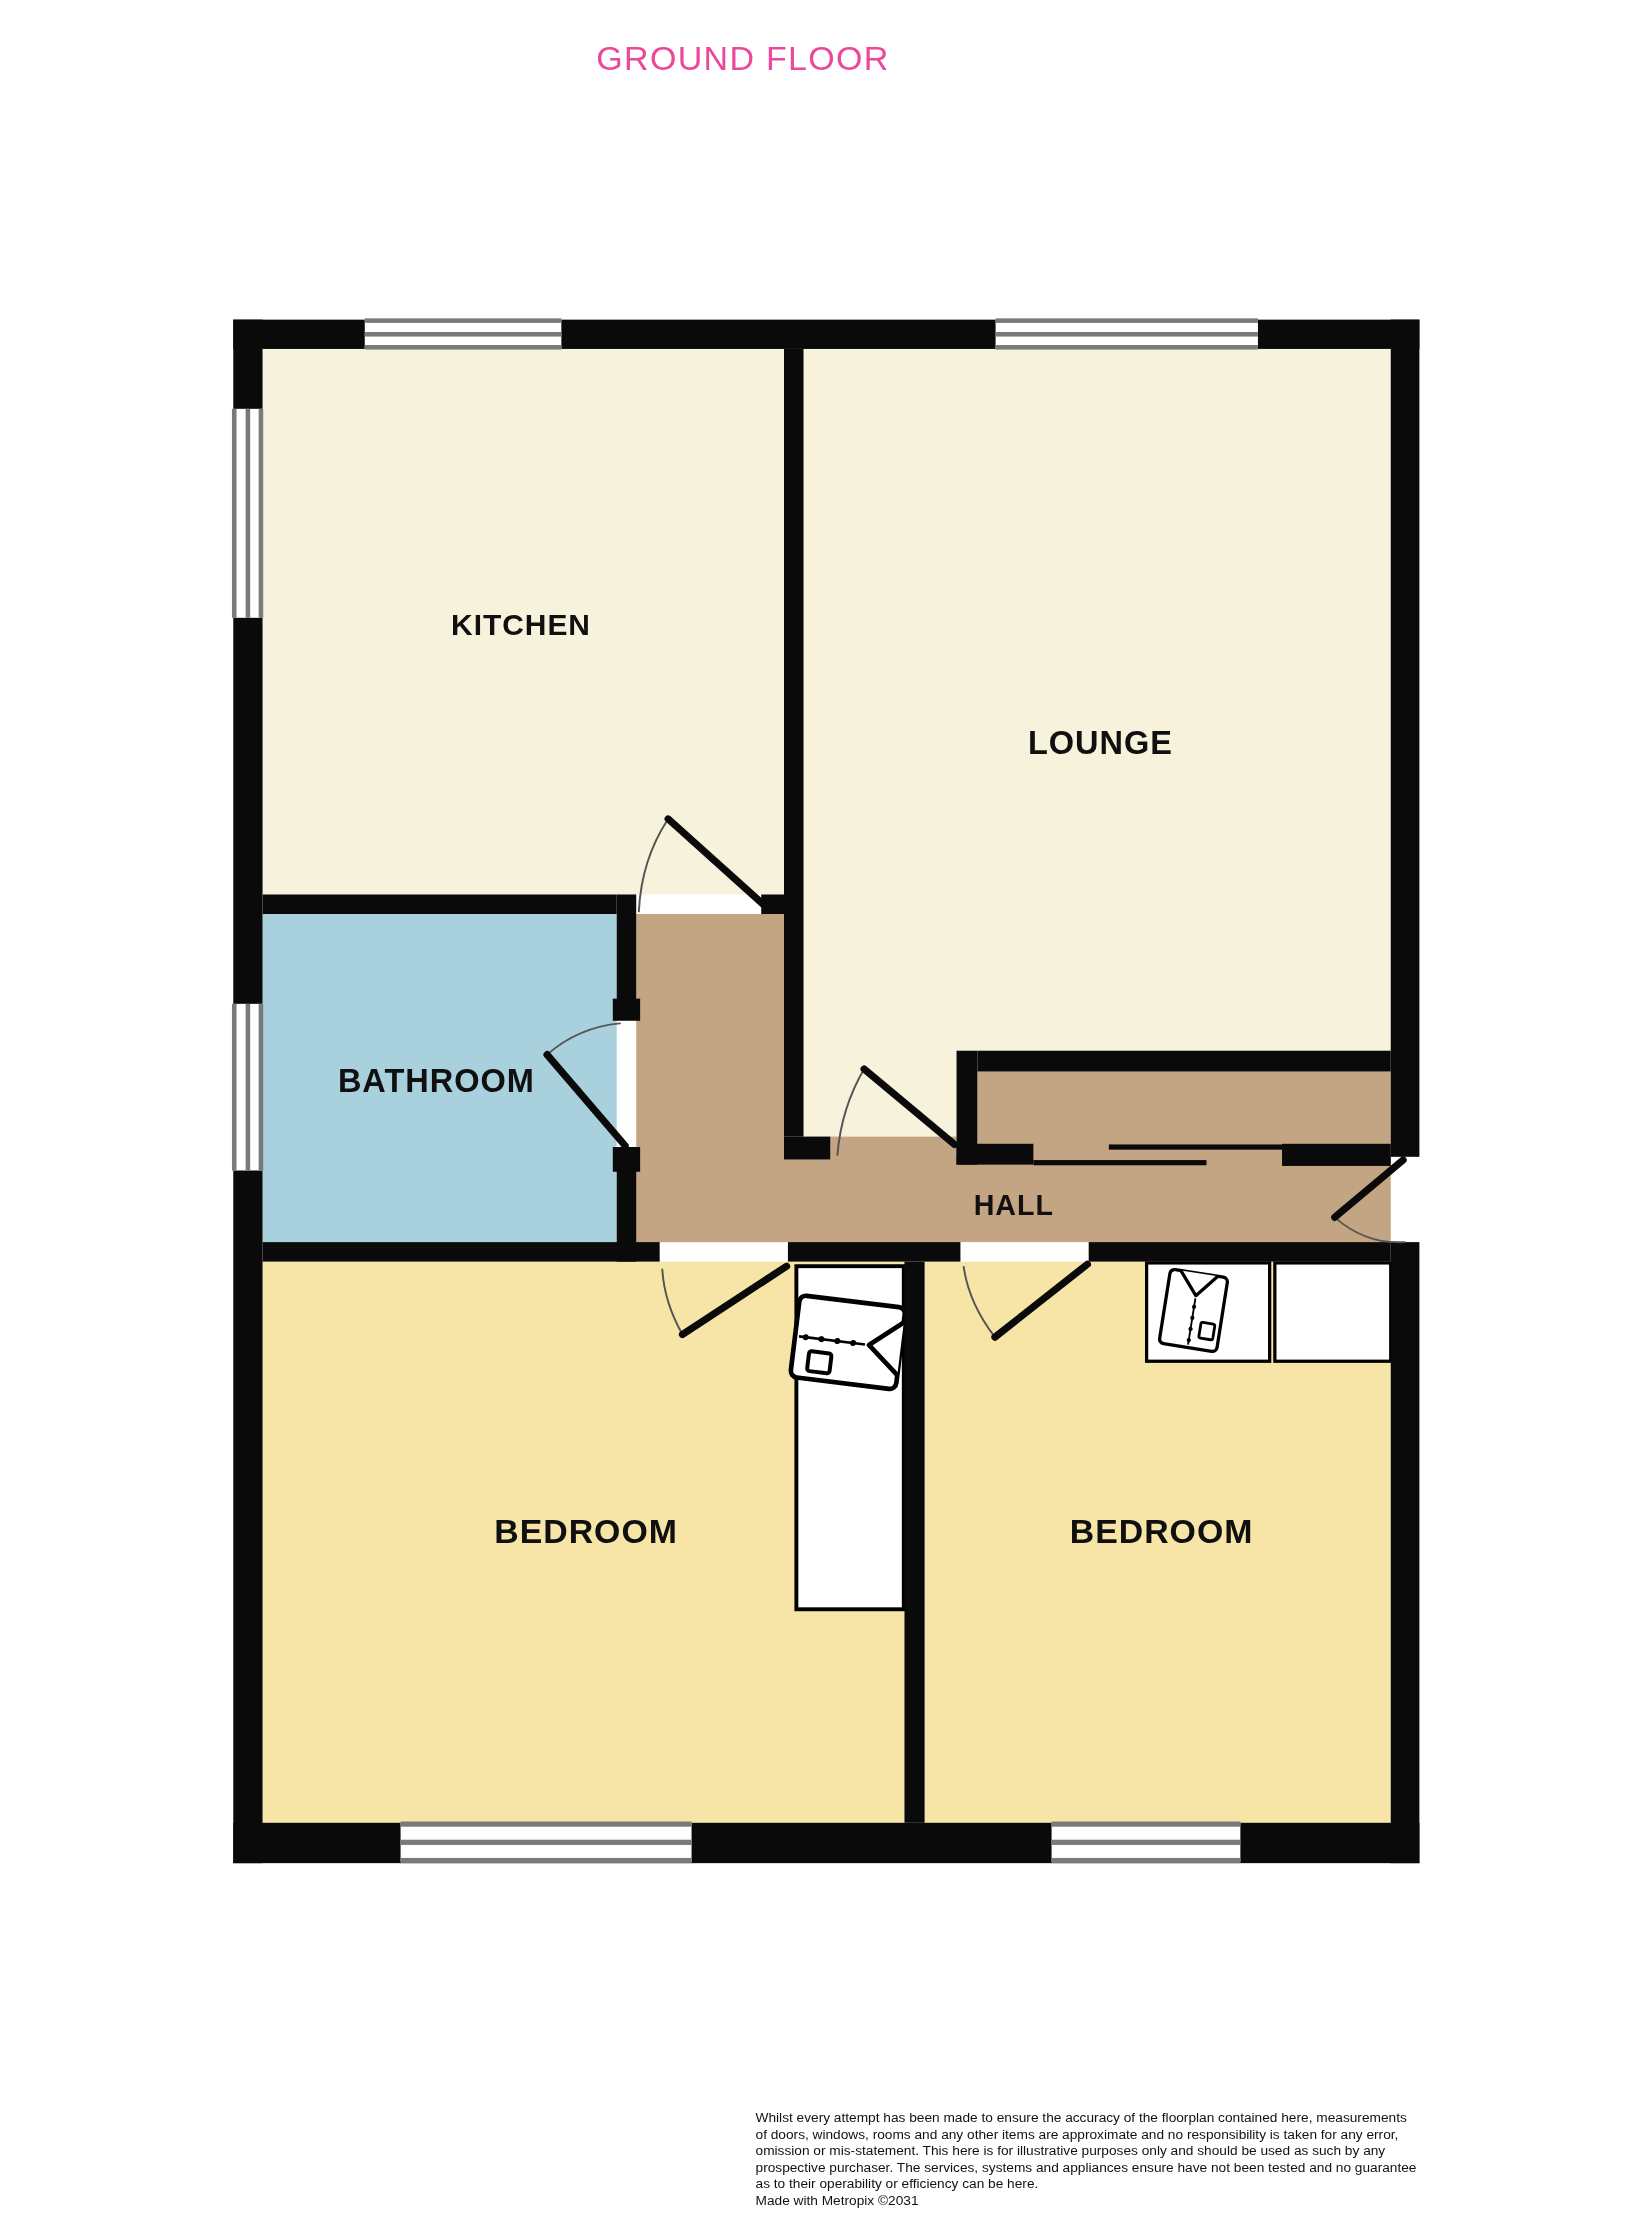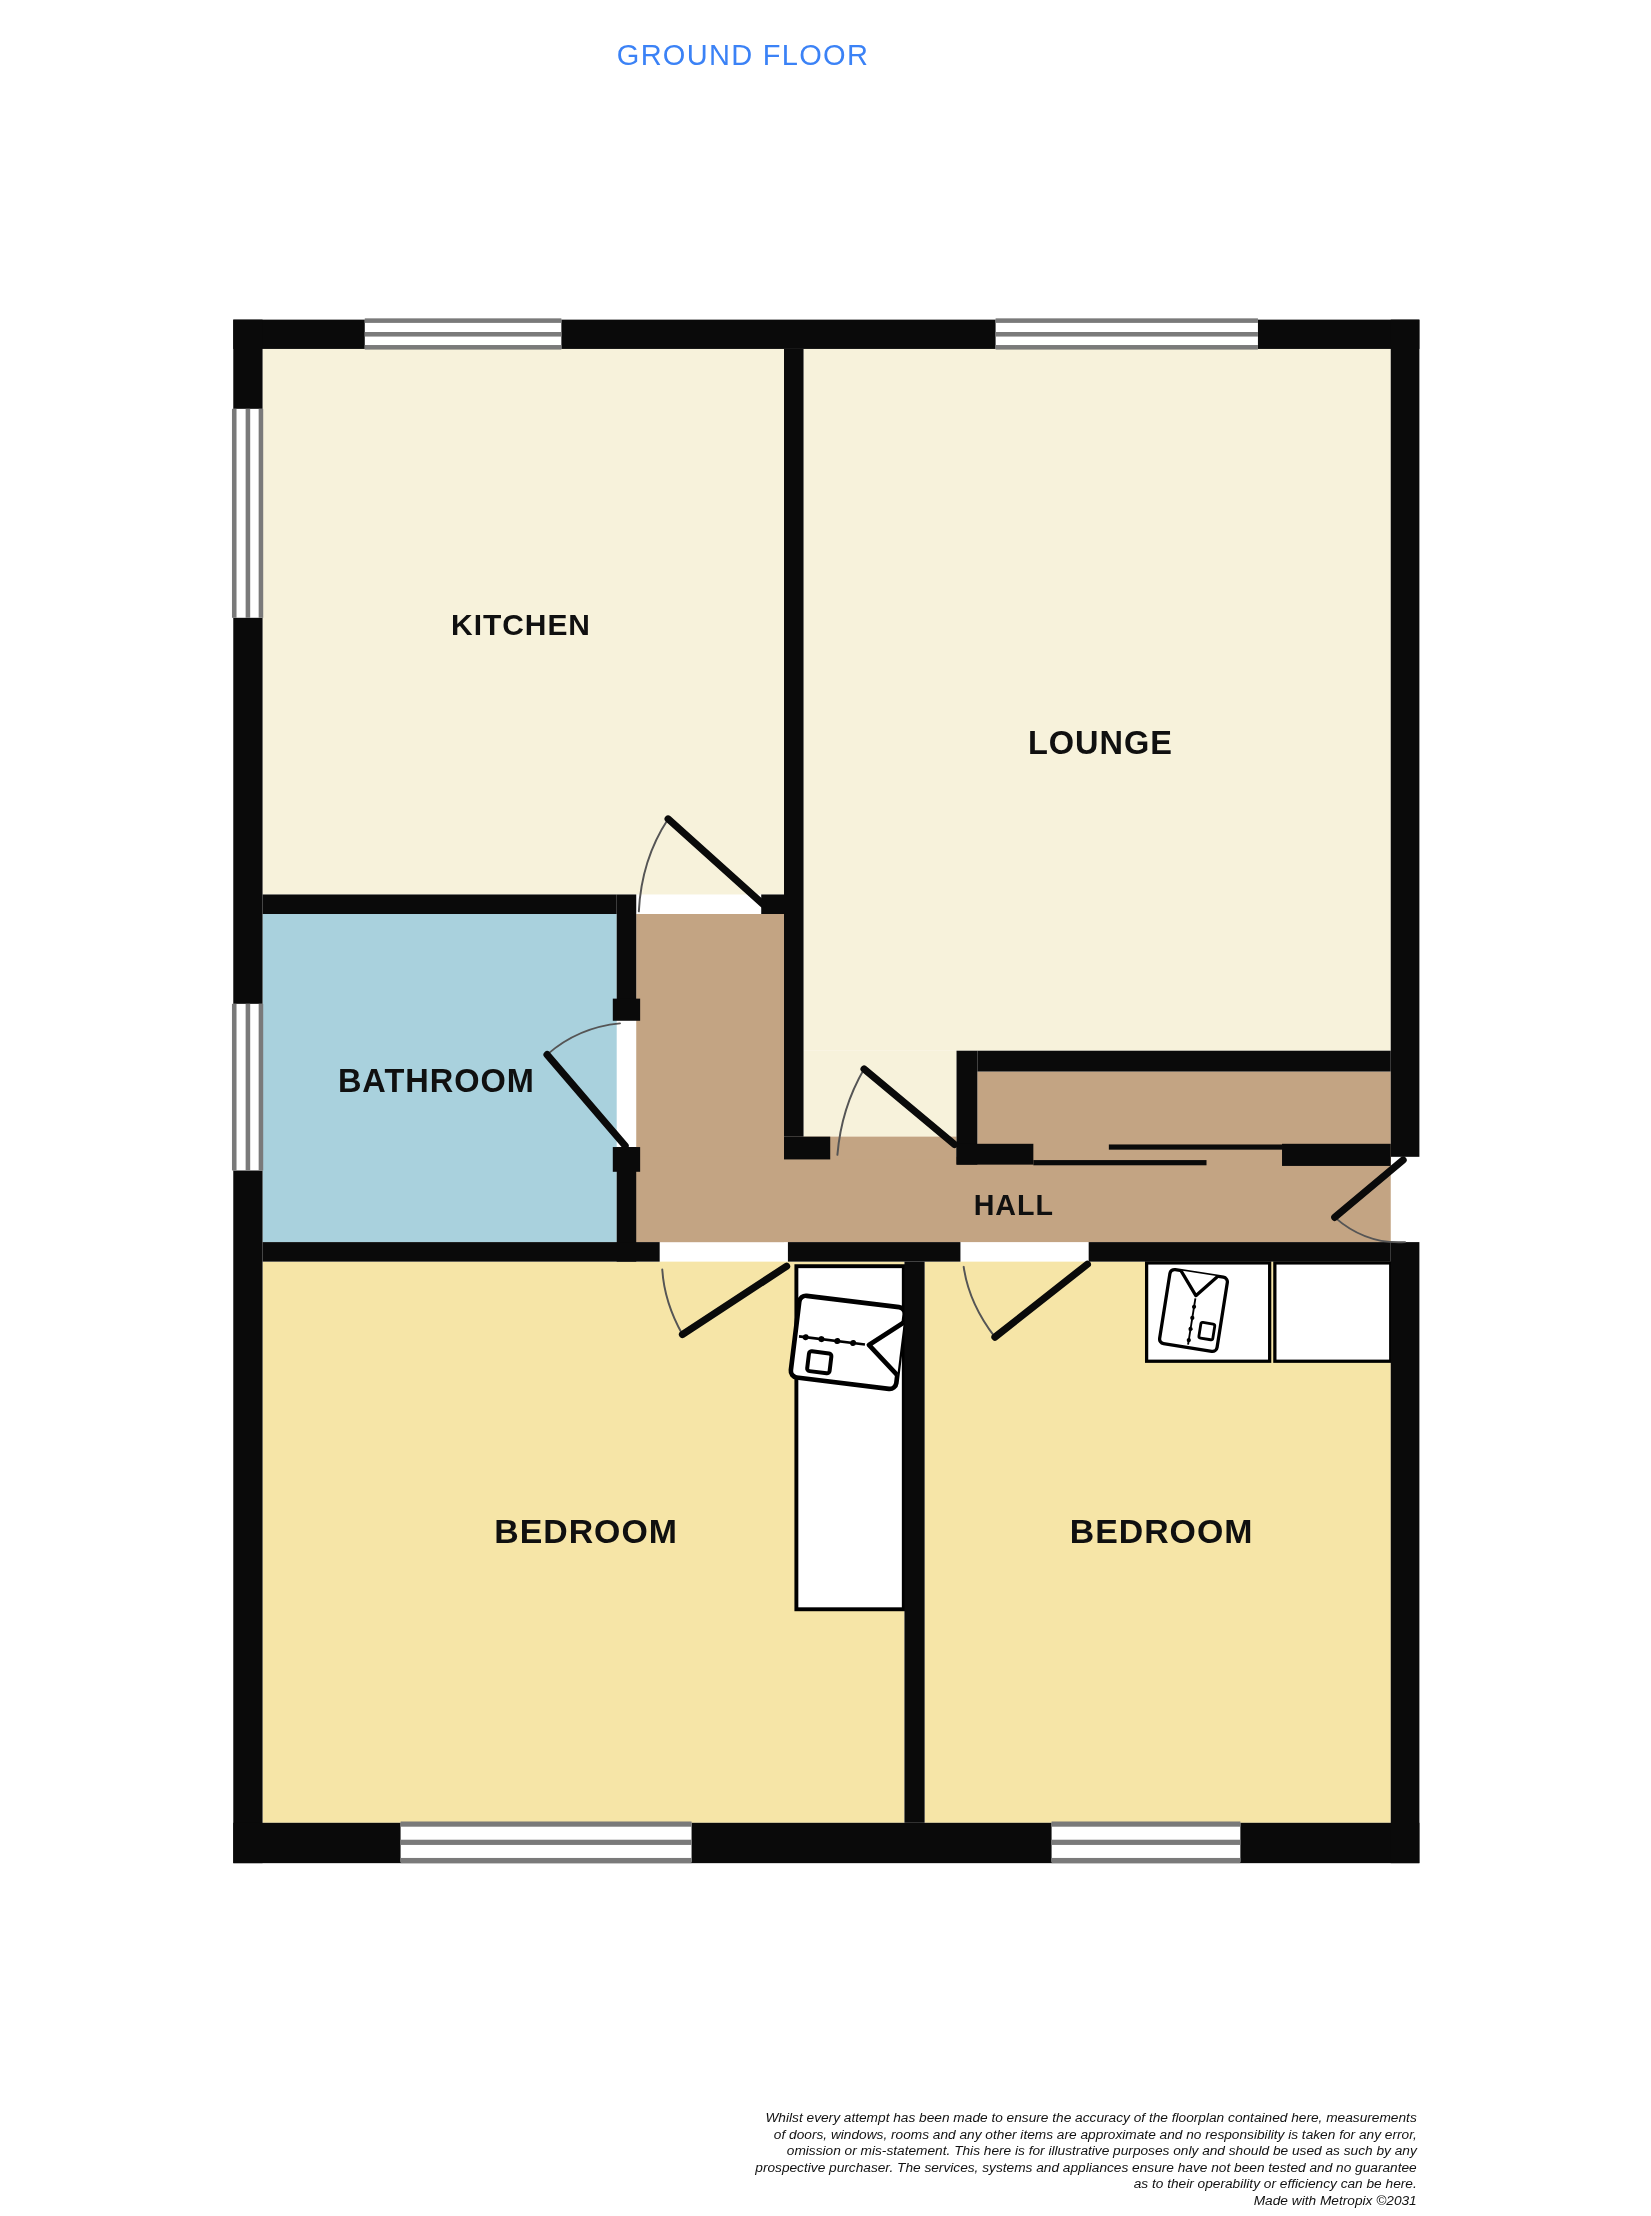--- a/index.html
+++ b/index.html
@@ -1,24 +1,24 @@
 <!DOCTYPE html>
 <html style="font-size:10.4px"><head>
 <meta charset="utf-8">
 <style>
   html,body{margin:0;padding:0;background:#ffffff;}
   body{width:1652px;height:2216px;position:relative;font-family:"Liberation Sans",sans-serif;overflow:hidden;}
   .page-title{
     position:absolute;top:39px;left:743px;transform:translateX(-50%);
-    font-size:29px;letter-spacing:1.3px;color:#3b82f6;white-space:nowrap;
+    font-size:34px;letter-spacing:1.3px;color:#ec4899;white-space:nowrap;
   }
   .plan-wrap{position:absolute;left:0;top:0;}
   .disclaimer{
     position:absolute;top:2110px;left:1086px;transform:translateX(-50%);
-    text-align:right;font-size:13.7px;line-height:16.6px;color:#111111;white-space:nowrap;font-style:italic;
+    text-align:left;font-size:13.7px;line-height:16.6px;color:#111111;white-space:nowrap;
   }
   svg text{font-family:"Liberation Sans",sans-serif;font-weight:bold;fill:#101010;letter-spacing:1.5px;}
 </style>
 </head>
 <body>
 
 <div class="page-title">GROUND FLOOR</div>
 
 <div class="plan-wrap">
 <svg width="1652" height="2216" viewBox="0 0 2537 3404">

